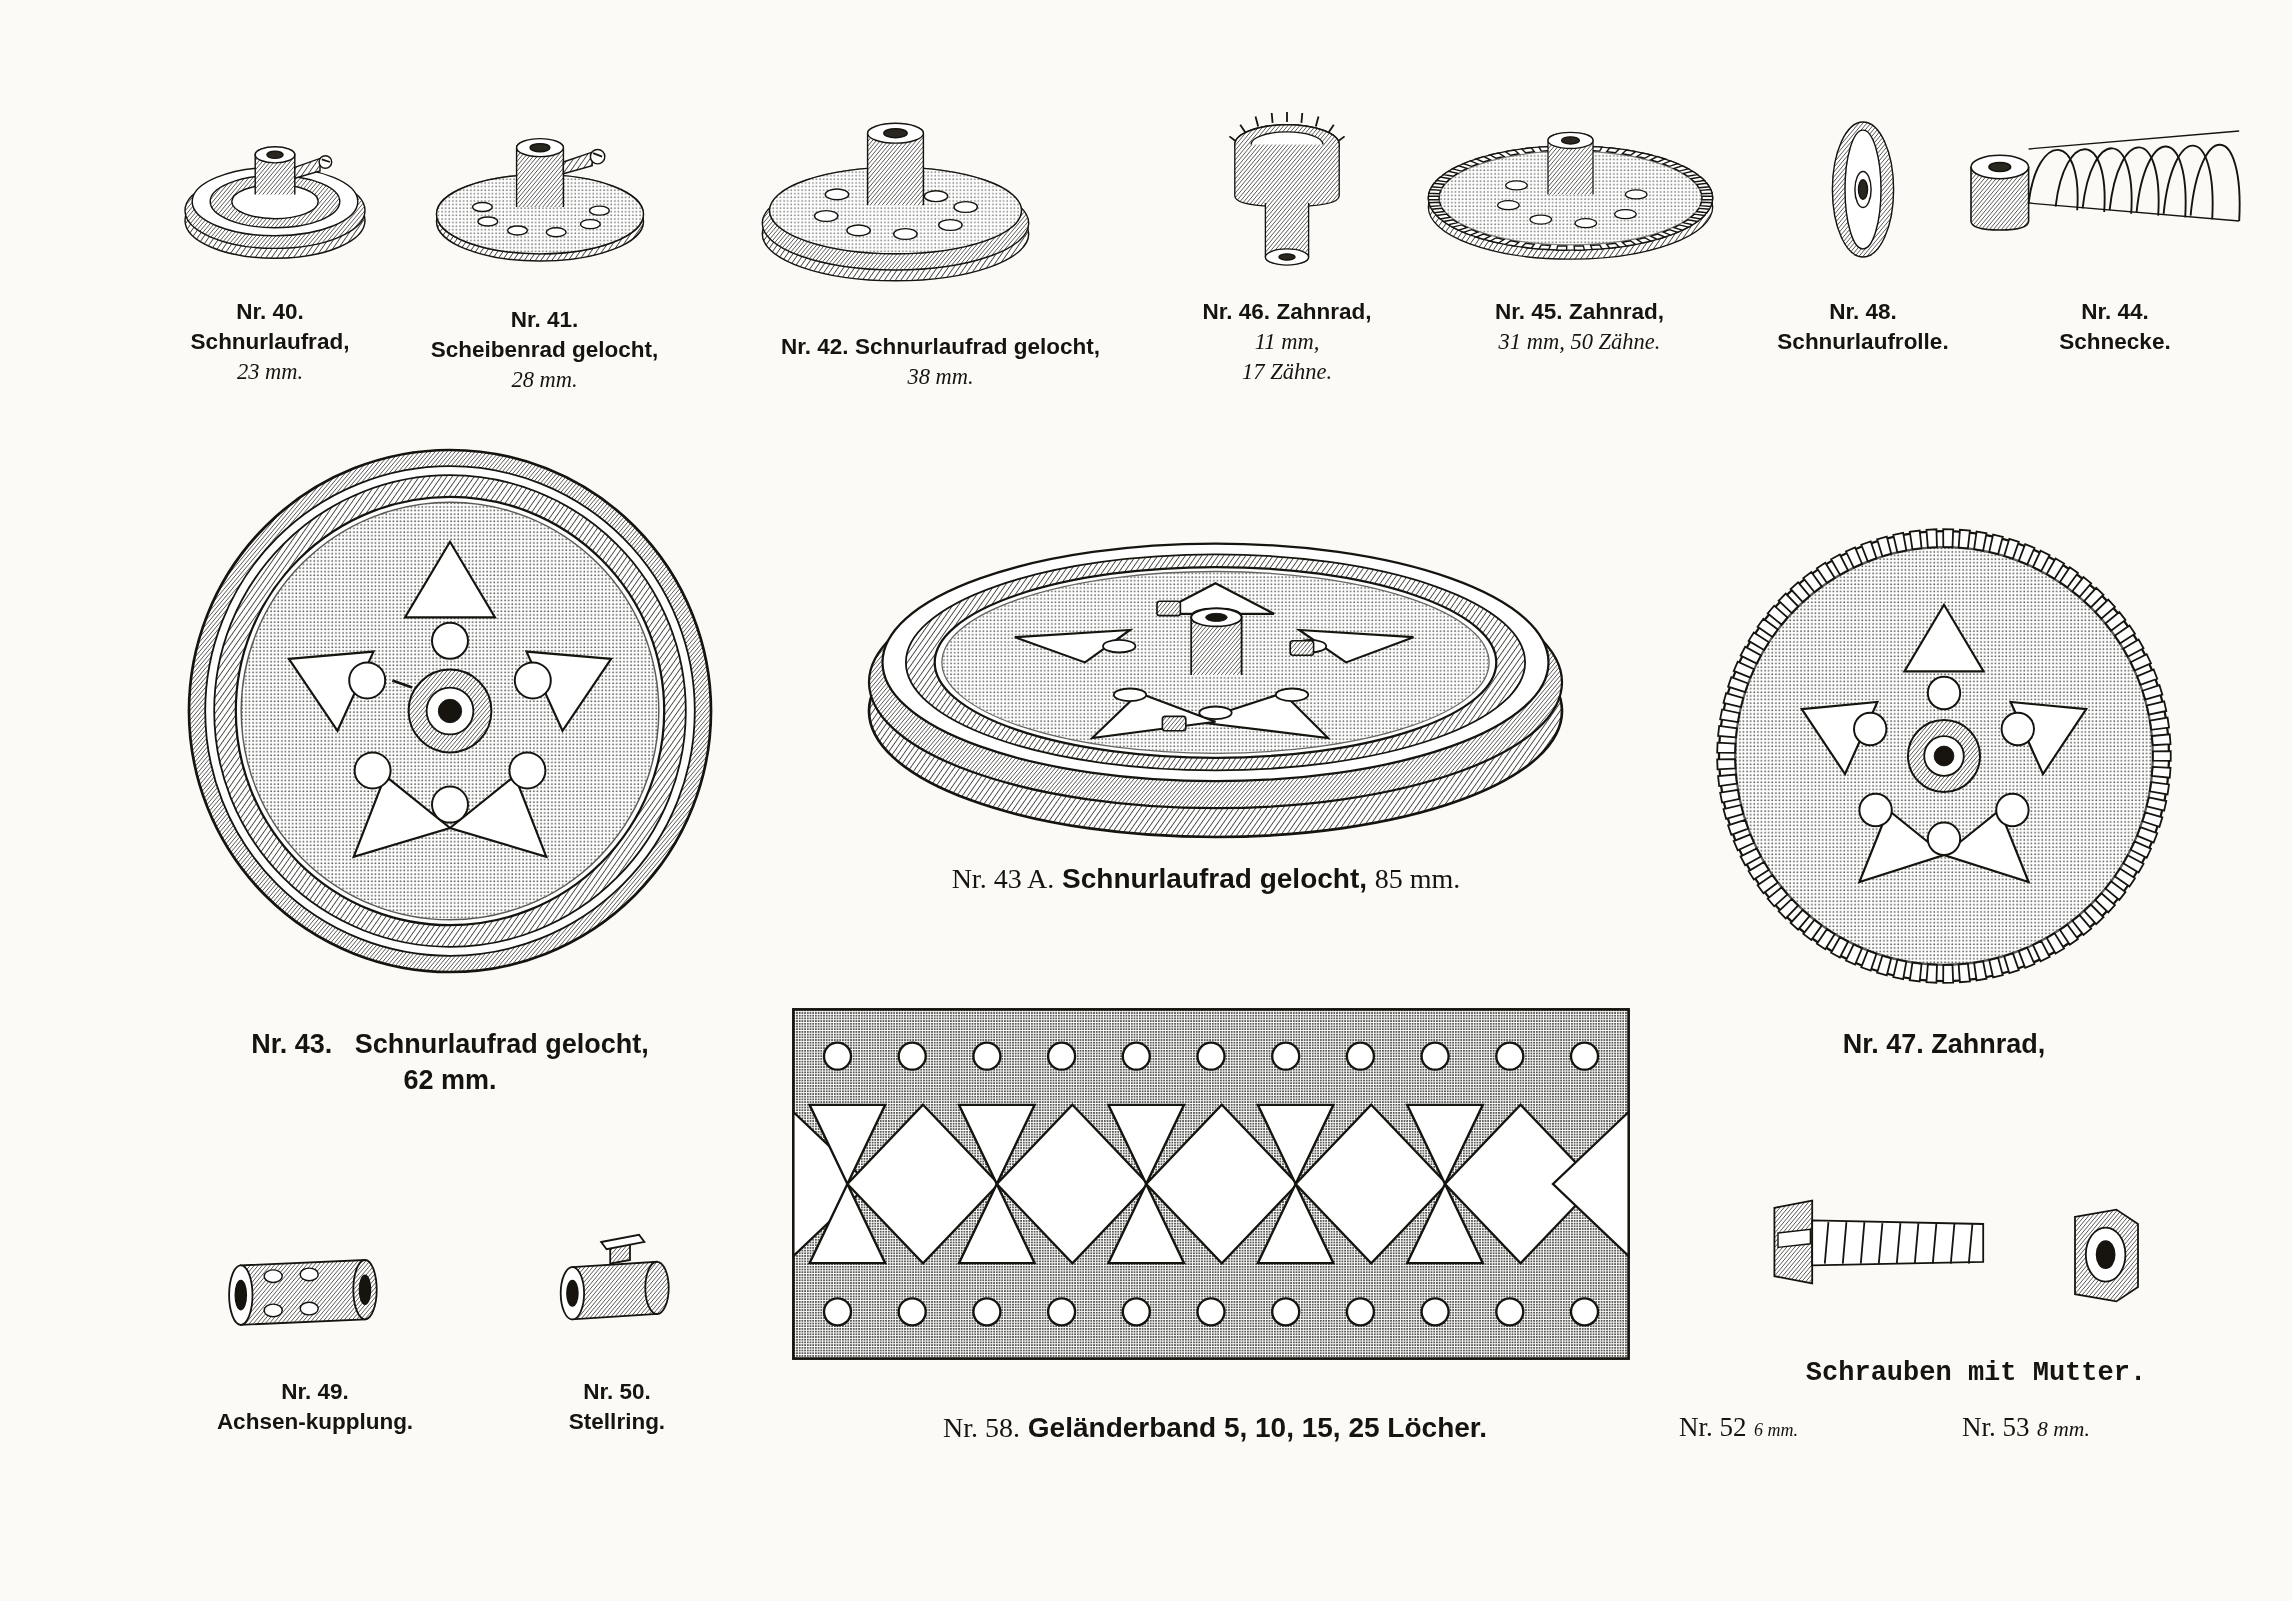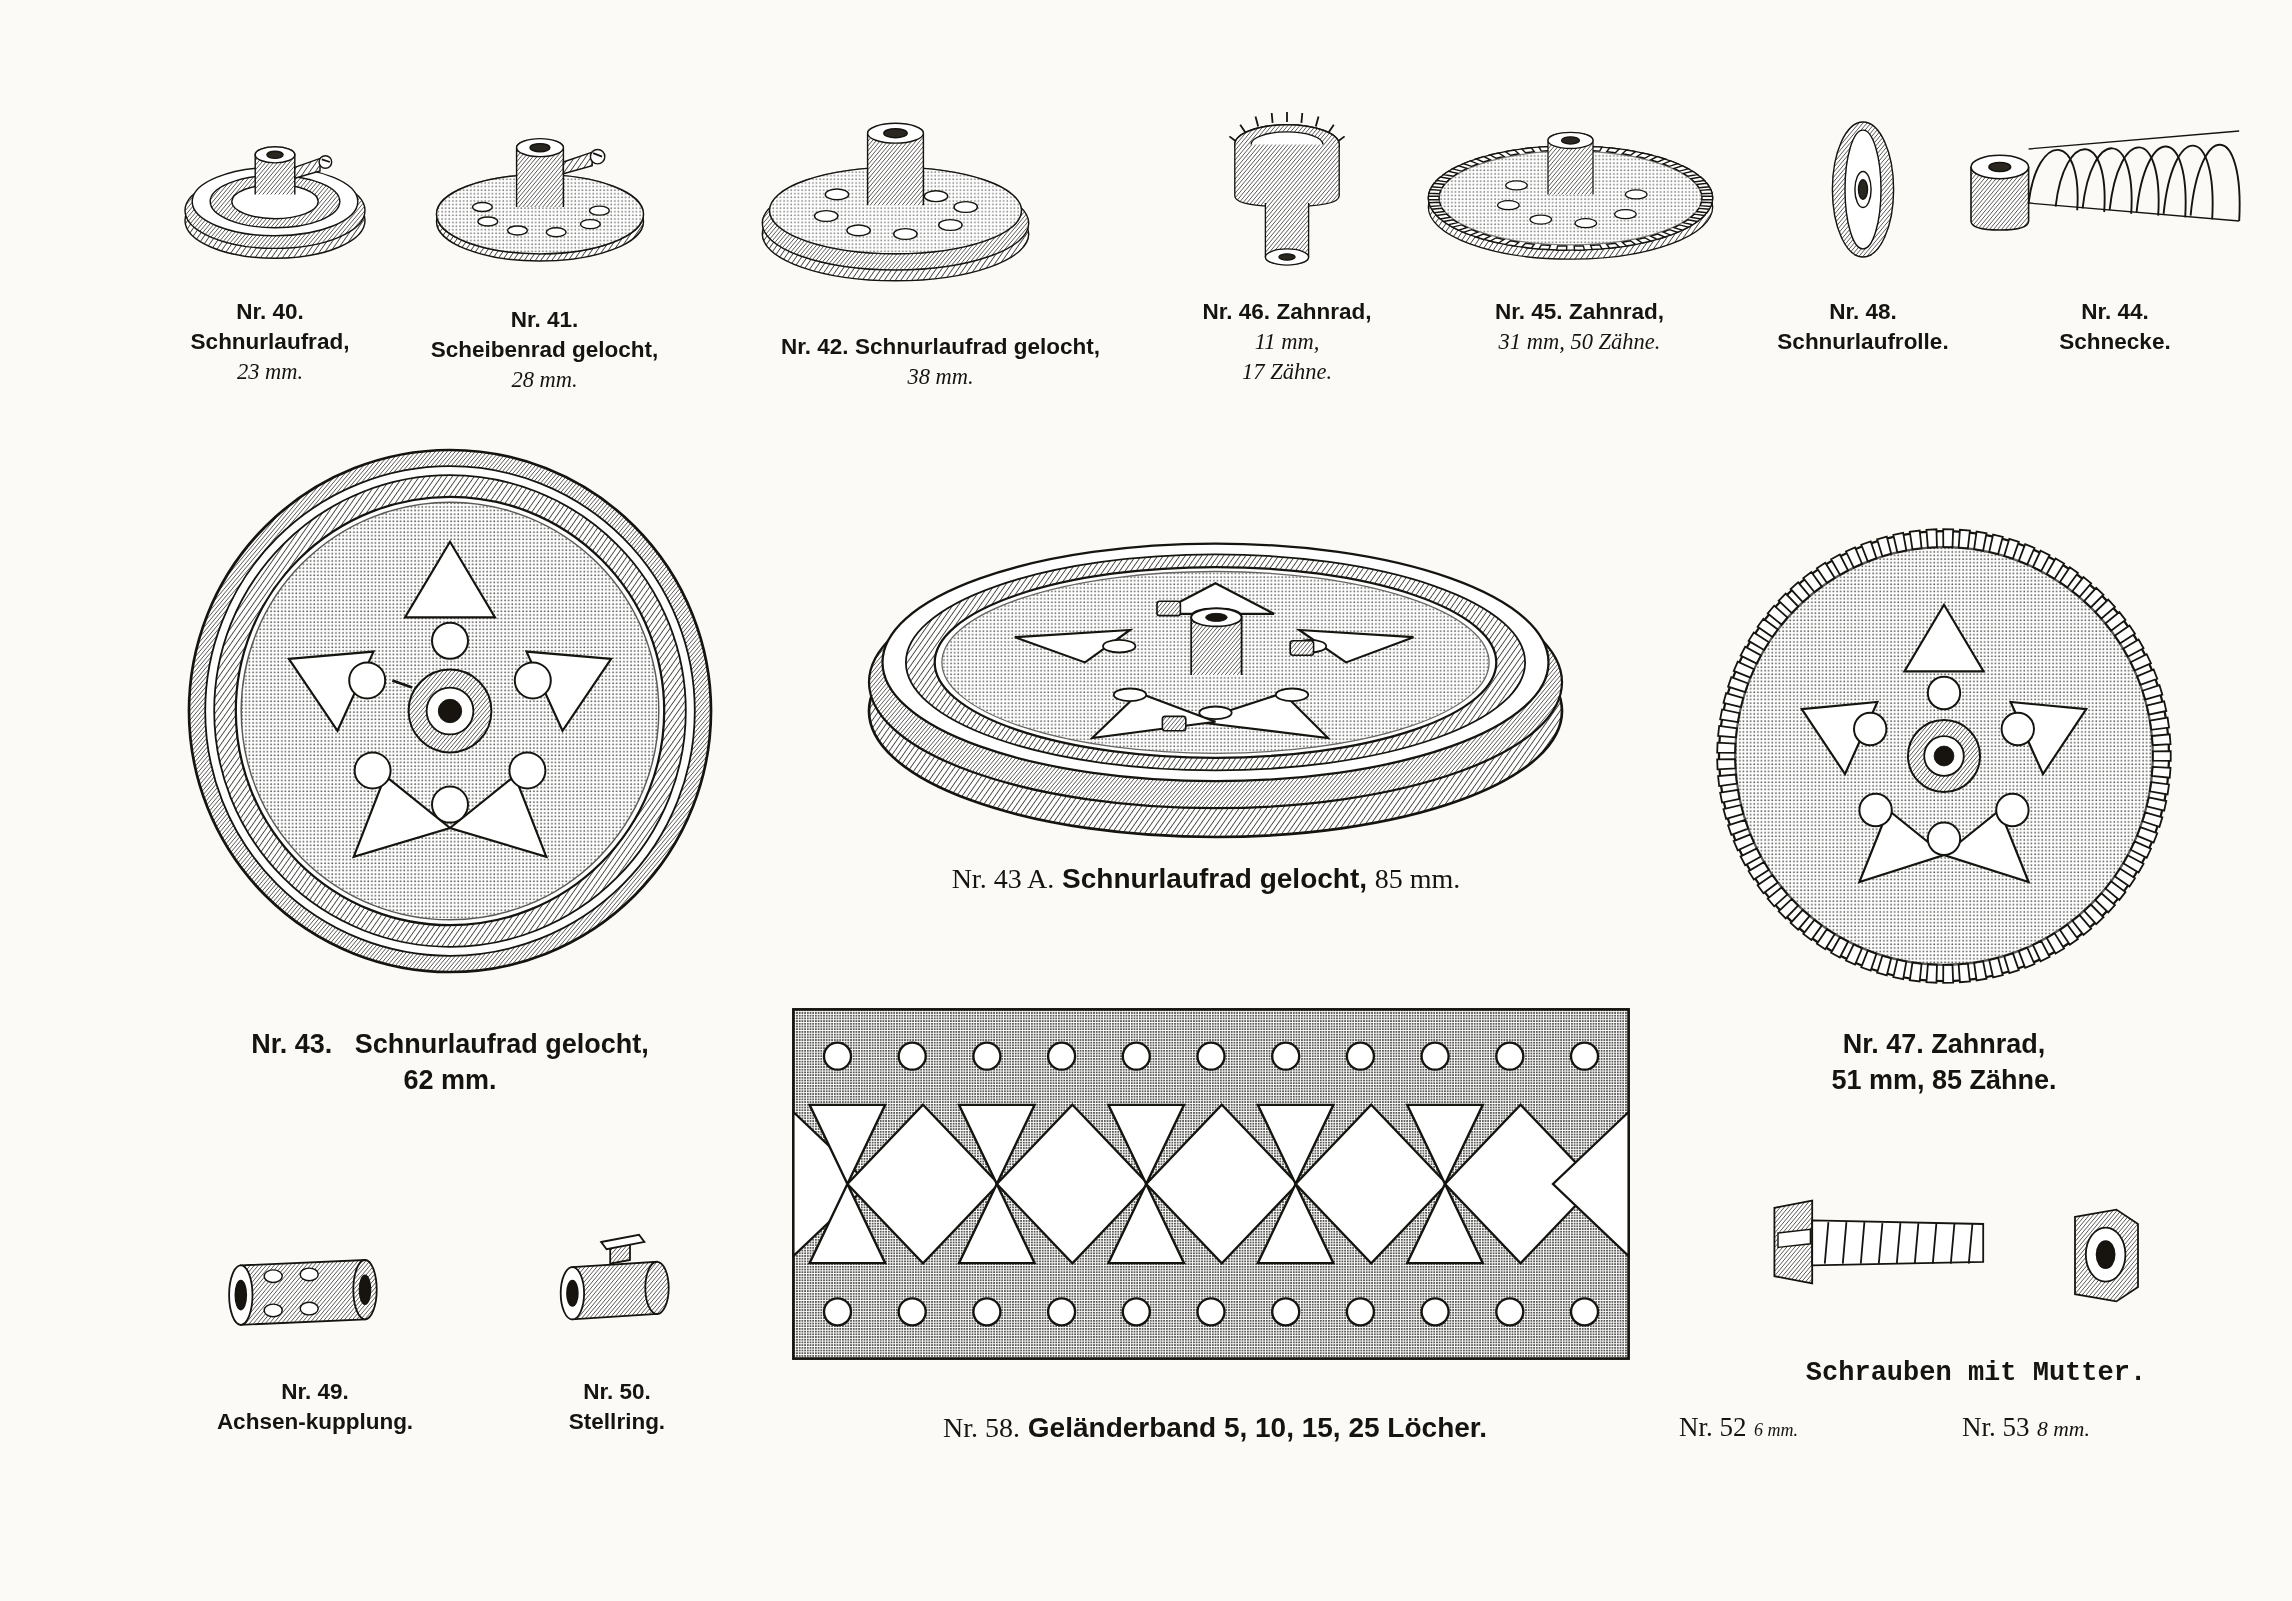--- a/index.html
+++ b/index.html
@@ -360,21 +360,20 @@
 
         <circle cx="260" cy="260" r="40" fill="url(#hatchFine)" stroke-width="2.2"></circle>
         <circle cx="260" cy="260" r="22" fill="#fff" stroke-width="2"></circle>
         <circle cx="260" cy="260" r="11" fill="#17140f"></circle>
       </g>
     </svg>
   </div>
 
   <div class="cap" style="left:1710px;top:1026px;width:468px;font-size:27px;">
     <span class="l bold"><span>Nr. 47.</span> <span>Zahnrad,</span></span>
-    <span class="l bold">51 mm, 85 Zähne.</span>
   </div>
 
   <div class="fig" style="left:221px;top:1233px;">
     <svg width="198" height="117" viewBox="0 0 220 130">
       <g stroke="#16140f" fill="none" stroke-width="2">
         <path d="M22 36 L160 30 L160 96 L22 102 Z" fill="url(#hatchFine)"></path>
         <ellipse cx="22" cy="69" rx="13" ry="33" fill="#fff"></ellipse>
         <ellipse cx="22" cy="69" rx="6" ry="16" fill="#17140f"></ellipse>
         <ellipse cx="160" cy="63" rx="13" ry="33" fill="url(#hatchFine)"></ellipse>
         <ellipse cx="160" cy="63" rx="6" ry="16" fill="#17140f"></ellipse>

